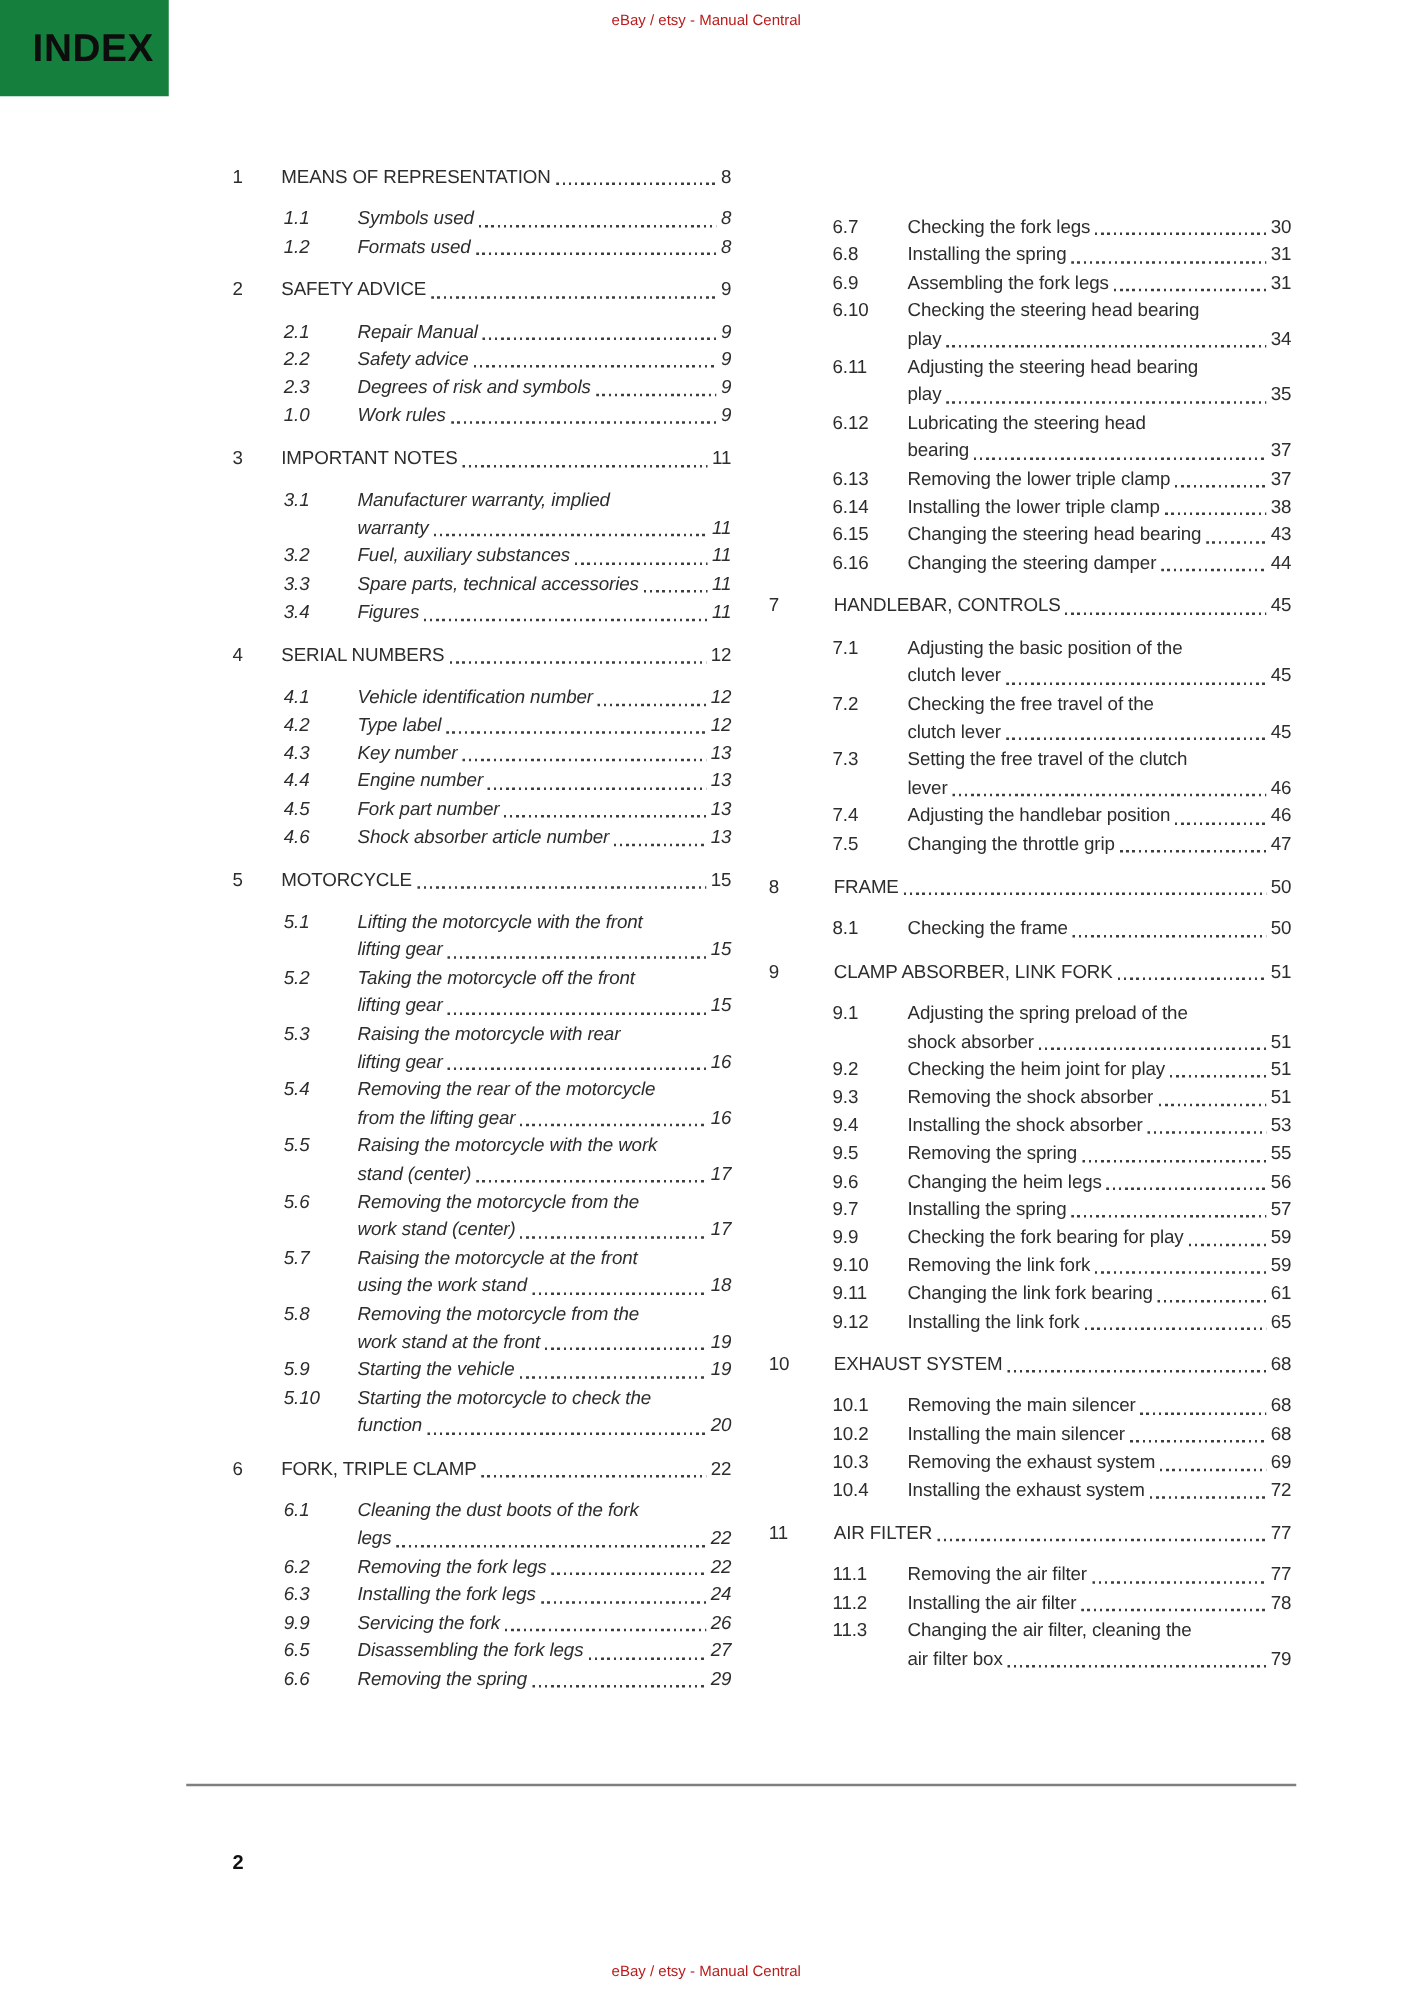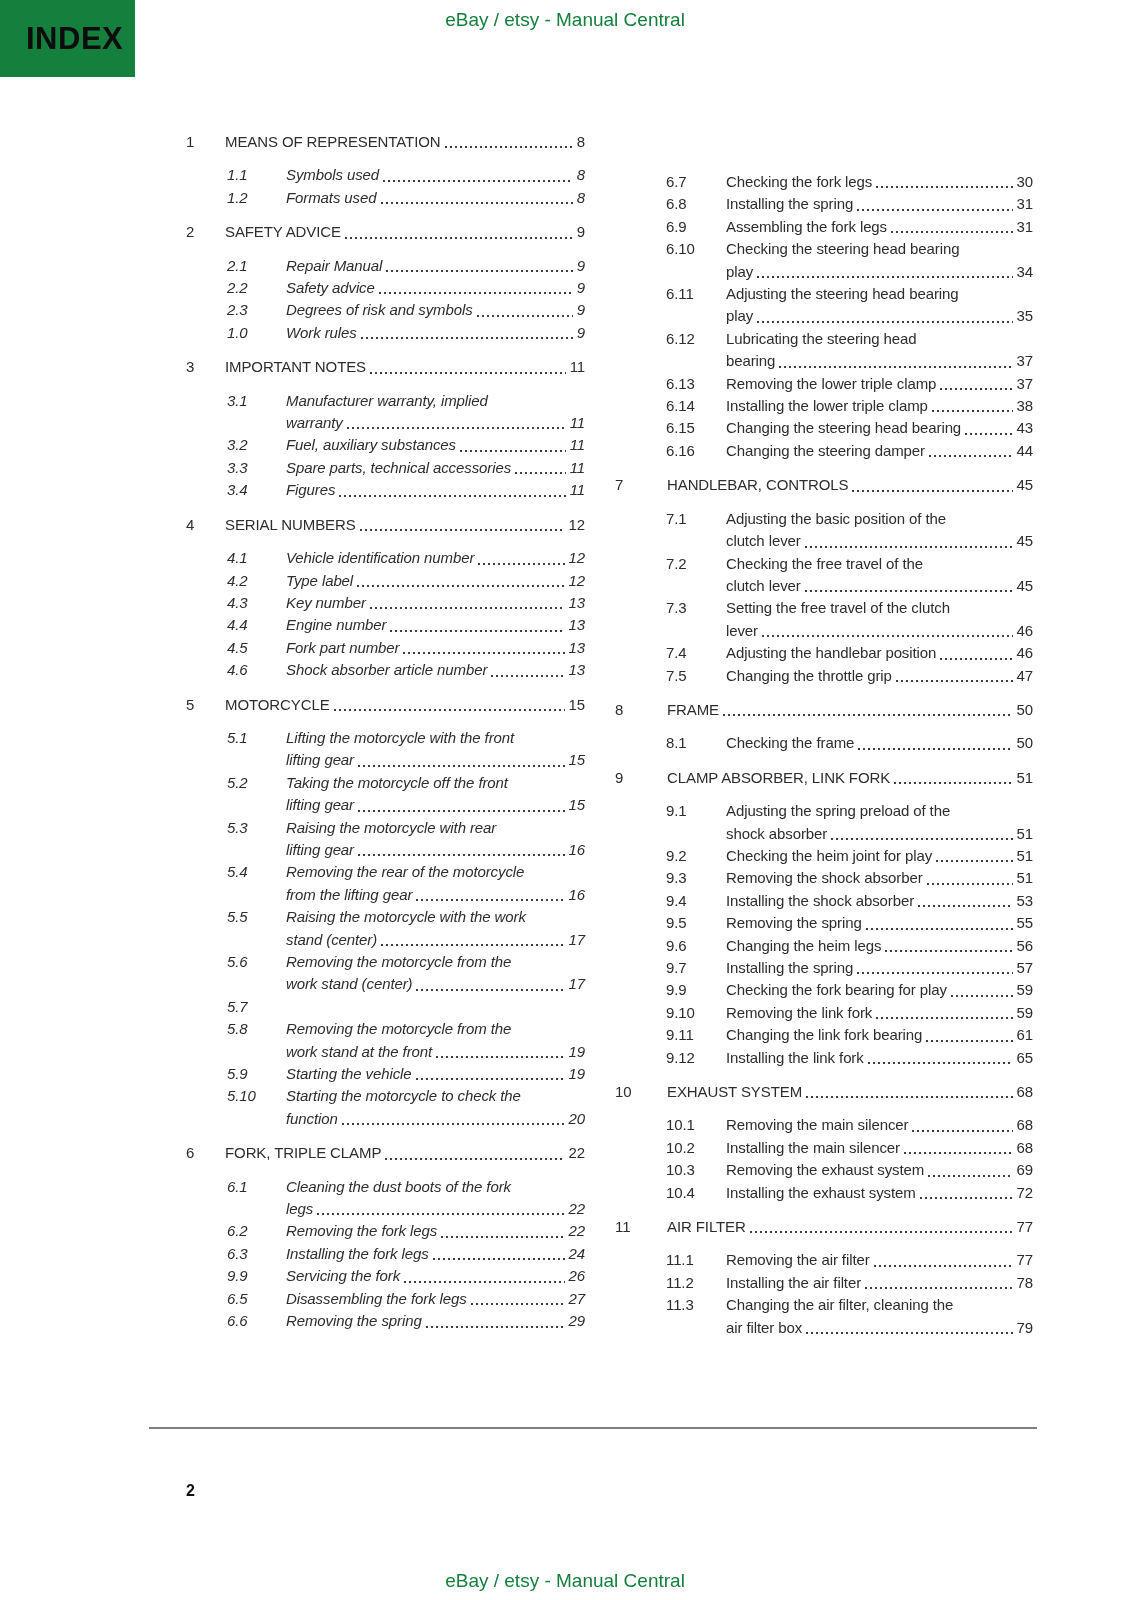--- a/index.html
+++ b/index.html
@@ -23,22 +23,22 @@
     margin-left: 26px;
     font-size: 31px; font-weight: 700;
     letter-spacing: 0.5px;
     color: #0d0d0d;
   }
 
   
   .page-header, .page-footer {
     position: absolute; left: 0; right: 0;
     text-align: center;
-    font-size: 19px;
-    color: #15803d;
+    font-size: 12px;
+    color: #b91c1c;
   }
   .page-header { top: 9px; }
   .page-footer { top: 1570px; }
 
   
   .toc {
     position: absolute; left: 186px; top: 131px;
     display: flex; gap: 30px;
     font-size: 15px; line-height: 22.4px;
     letter-spacing: -0.1px;
@@ -371,20 +371,28 @@
             <div class="toc-line">Removing the motorcycle from the</div>
             <div class="toc-lastline">
               <span class="toc-title">work stand (center)</span>
               <span class="toc-leader"></span>
               <span class="toc-page">17</span>
             </div>
           </div>
         </div>
         <div class="toc-entry level2">
           <span class="toc-num">5.7</span>
+          <div class="toc-body">
+            <div class="toc-line">Raising the motorcycle at the front</div>
+            <div class="toc-lastline">
+              <span class="toc-title">using the work stand</span>
+              <span class="toc-leader"></span>
+              <span class="toc-page">18</span>
+            </div>
+          </div>
         </div>
         <div class="toc-entry level2">
           <span class="toc-num">5.8</span>
           <div class="toc-body">
             <div class="toc-line">Removing the motorcycle from the</div>
             <div class="toc-lastline">
               <span class="toc-title">work stand at the front</span>
               <span class="toc-leader"></span>
               <span class="toc-page">19</span>
             </div>

